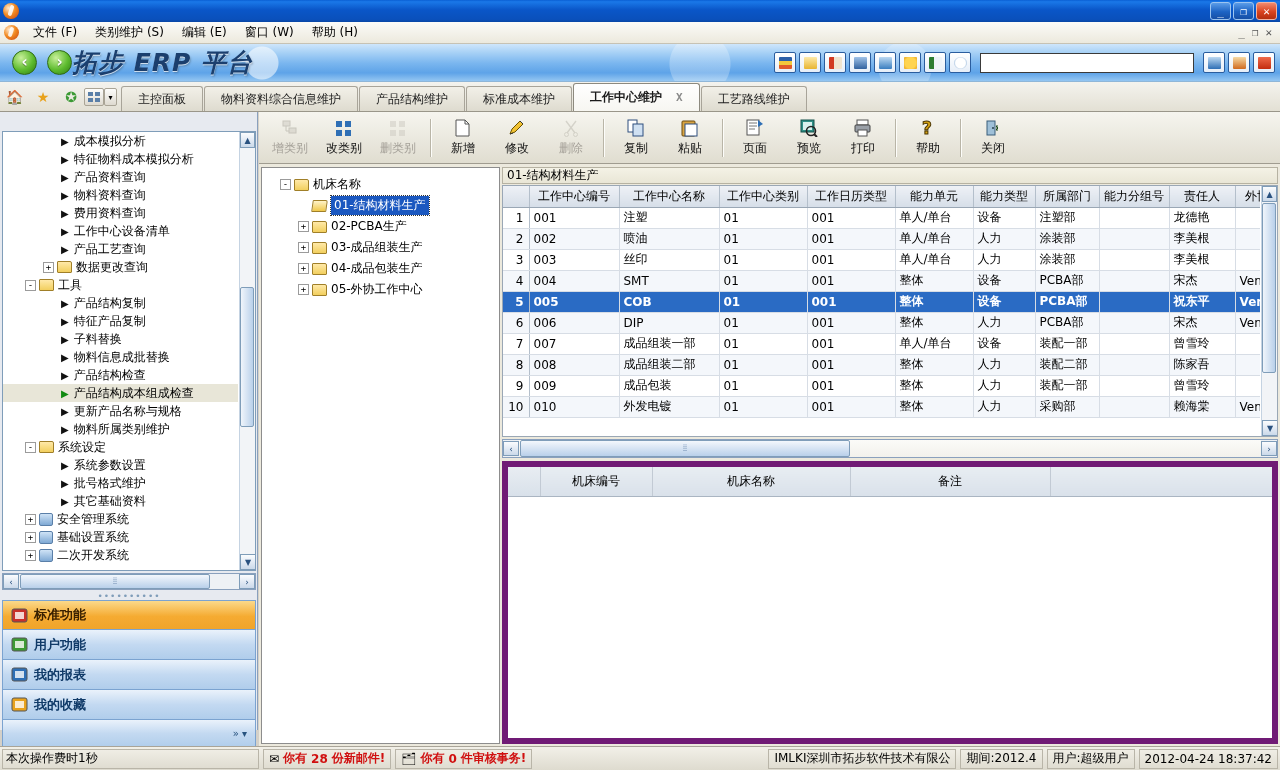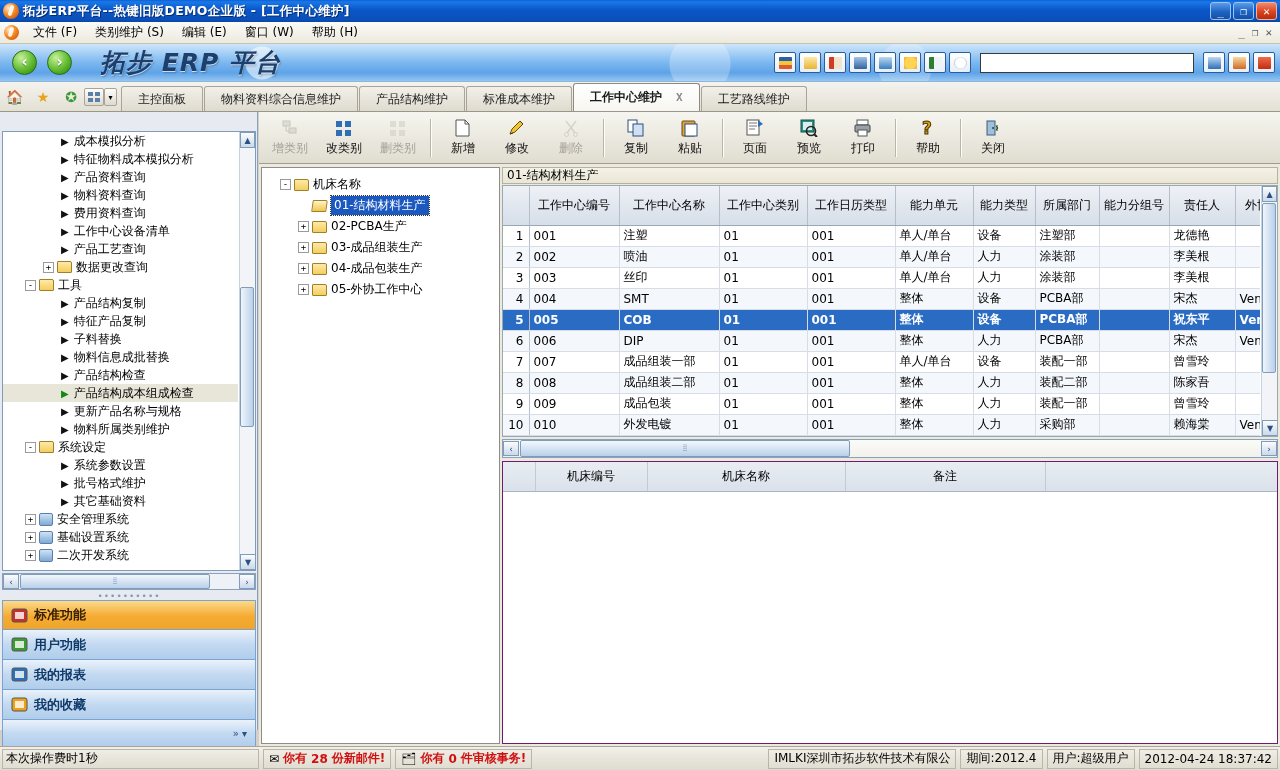--- a/index.html
+++ b/index.html
@@ -67,21 +67,21 @@
   }
   .nav-circle{
     width:25px;height:25px;border-radius:50%;margin-left:12px;
     background:radial-gradient(circle at 35% 30%,#c8f09a,#5dbb2e 55%,#2e7a11);
     border:1px solid #2f6a14; position:relative; flex:0 0 auto;
   }
   .nav-circle span{ position:absolute; inset:0; display:flex; align-items:center; justify-content:center;
     color:#fff; font-size:15px; font-weight:bold; line-height:1; text-shadow:0 1px 1px rgba(0,0,0,.4);}
   .nav-circle.fwd{ margin-left:10px; }
   .brand {
-    margin-left:28px; font-weight:bold; font-size:25px; color:#1b3f6e;
+    font-weight:bold; font-size:25px; color:#1b3f6e;
     letter-spacing:1px; text-shadow:0 1px 0 rgba(255,255,255,.7), 1px 2px 2px rgba(0,0,0,.22);
     font-style:italic; white-space:nowrap;
   }
   .banner-tools{ margin-left:auto; display:flex; align-items:center; gap:3px; padding-right:5px; }
   .btn-ico {
     width:22px;height:21px;border:1px solid #2a5d9e;border-radius:2px;
     display:flex;align-items:center;justify-content:center;font-size:11px;
     background:linear-gradient(to bottom,#ffffff,#e6eef8);
   }
   .btn-ico i{ display:block; width:13px; height:12px; border-radius:1px; }
@@ -211,21 +211,21 @@
 
   .panelR{ position:absolute; left:243px; top:55px; width:776px; height:577px; }
   .pr-head{
     height:17px; background:linear-gradient(to bottom,#f4f2e6,#e9e6d6);
     border:1px solid #b6b2a2; padding-left:4px; display:flex; align-items:center; font-size:12px;
   }
   .gridwrap{ position:absolute; left:0; top:18px; width:776px; height:252px; border:1px solid #9aa7b5; background:#fff; overflow:hidden;}
   .gridscroll{ position:absolute; left:0; top:0; right:17px; bottom:0; overflow:hidden;}
   table.grid{ border-collapse:collapse; table-layout:fixed; width:758px; font-size:12px; }
   table.grid th{
-    height:39px; background:linear-gradient(to bottom,#eef1f6,#d6dee8);
+    height:21px; background:linear-gradient(to bottom,#eef1f6,#d6dee8);
     border-right:1px solid #b4bfcb; border-bottom:1px solid #9aa7b5;
     font-weight:normal; color:#000; text-align:center; padding:0 3px; white-space:nowrap;
   }
   table.grid td{
     height:21px; border-right:1px solid #d7dde5; border-bottom:1px solid #d7dde5;
     padding:0 4px; white-space:nowrap; color:#000; background:#fff;
   }
   table.grid tr:nth-child(even) td{ background:#f4f7fb; }
   table.grid td.rn{ text-align:right; padding-right:5px; background:#fff; border-right:1px solid #b4bfcb; }
   table.grid tr:nth-child(even) td.rn{ background:#f4f7fb; }
@@ -236,21 +236,21 @@
     position:absolute; left:0; top:272px; width:776px; height:19px;
     background:#eef1f5; border:1px solid #8aa0bd; display:flex; align-items:center;
   }
   .gh-track{ flex:1 1 auto; height:17px; position:relative; background:linear-gradient(to bottom,#fbfbf8,#f2f1ec);}
   .gh-thumb{ position:absolute; left:1px; top:0; width:330px; height:17px;
     background:linear-gradient(to bottom,#f3f7fc,#b9d0ea); border:1px solid #7f9db9; border-radius:2px;
     display:flex; align-items:center; justify-content:center; color:#6c8ab0; font-size:9px;}
 
   .panelB{
     position:absolute; left:0; top:294px; width:776px; height:283px;
-    border:1px solid #701a75; background:#fff; overflow:hidden;
+    border:6px solid #701a75; background:#fff; overflow:hidden;
   }
   table.grid2{ border-collapse:collapse; table-layout:fixed; width:774px; font-size:12px; }
   table.grid2 th{
     height:29px; background:linear-gradient(to bottom,#e8edf2,#d9e1ea);
     border-right:1px solid #c2cad4; border-bottom:1px solid #aab5c2;
     font-weight:normal; text-align:center; color:#000;
   }
 
   
   .statusbar{
@@ -264,21 +264,20 @@
   .red{ color:#d01010; font-weight:bold; }
   .sb-sp{ flex:1 1 auto; }
 </style>
 </head>
 <body>
 
 <div id="app">
 
   <div class="titlebar">
     <div class="tb-icon"></div>
-    <div class="tb-title">拓步ERP平台--热键旧版DEMO企业版  -  [工作中心维护]</div>
     <div class="tb-spacer"></div>
     <div class="tb-btns">
       <div class="tb-btn">_</div>
       <div class="tb-btn">❐</div>
       <div class="tb-btn close">✕</div>
     </div>
   </div>
 
   <div class="menubar">
     <div class="menu-logo"></div>

